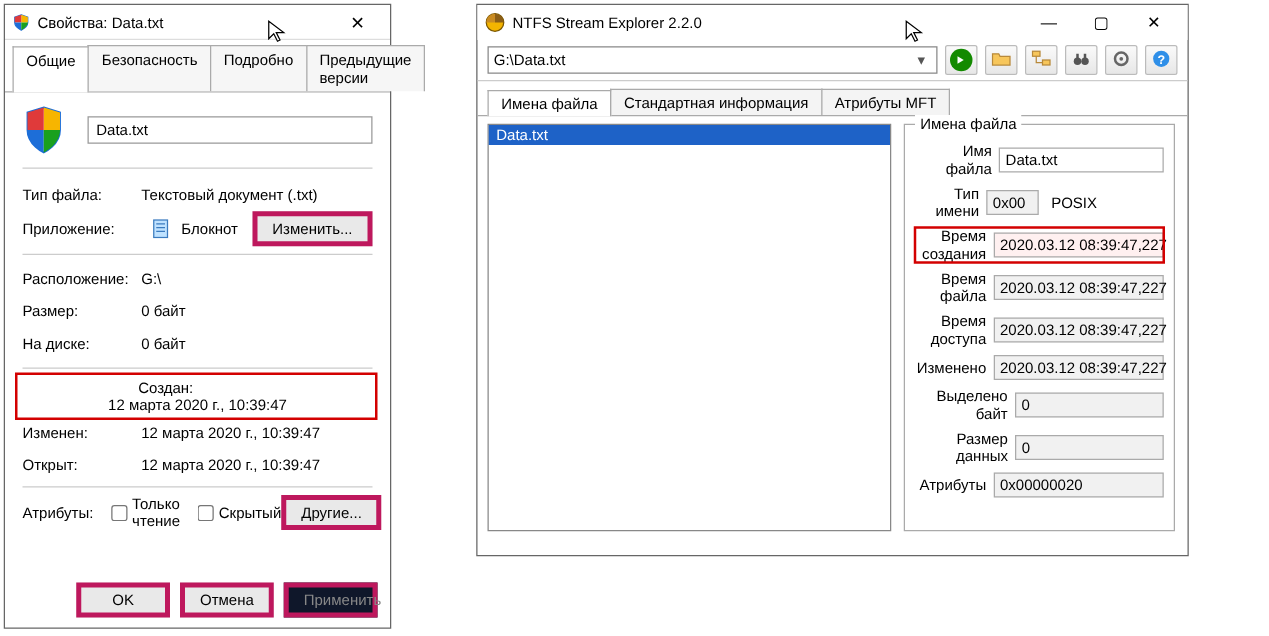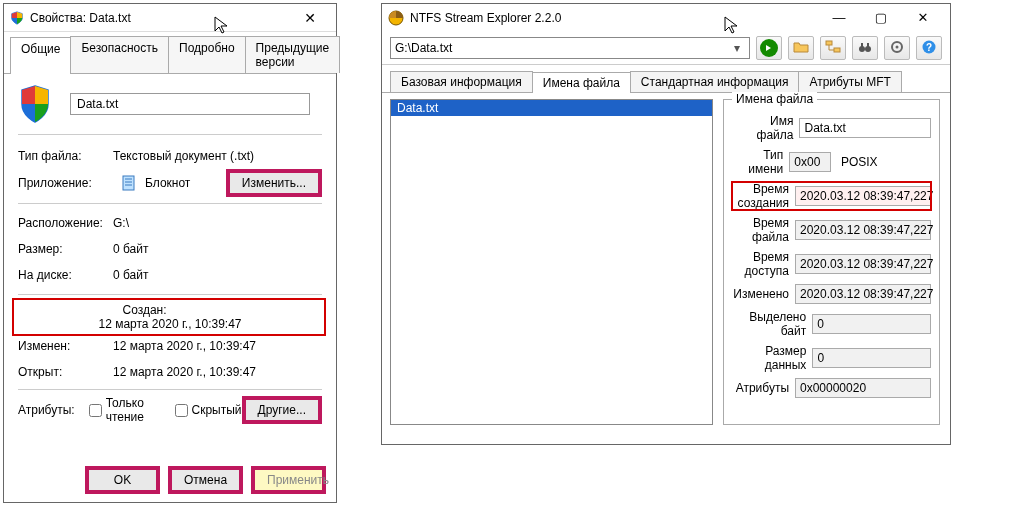--- a/index.html
+++ b/index.html
@@ -13,21 +13,21 @@
     position: relative;
     overflow: hidden;
     color: #000;
   }
   .window {
     position: absolute;
     background: #fff;
     border: 1px solid #666;
   }
   
-  .props { left: 3px; top: 3px; width: 334px; height: 500px; }
+  .props { left: 3px; top: 3px; width: 310px; height: 500px; }
   .titlebar {
     height: 28px;
     background: #fff;
     display: flex;
     align-items: center;
     padding: 0 6px;
     border-bottom: 1px solid #ddd;
   }
   .titlebar .title { flex: 1; display: flex; align-items: center; gap: 6px; font-size: 12px; }
   .titlebar .close {
@@ -76,21 +76,21 @@
   .kv { display: flex; align-items: center; min-height: 26px; }
   .kv .k { width: 95px; }
   .sep { border-top: 1px solid #ccc; margin: 6px 0; }
   .btn {
     border: 4px solid #be185d;
     background: #e9e9e9;
     padding: 3px 12px;
     font-size: 12px;
     font-family: inherit;
   }
-  .btn.disabled { color: #888; background: #fef9c3; }
+  .btn.disabled { color: #888; background: #0f172a; }
   .app-row { display: flex; align-items: center; justify-content: space-between; }
   .app-left { display:flex; align-items:center; gap:8px; }
   .notepad-ico { width:16px; height:16px; display:inline-block; }
   .hl-red {
     border: 2px solid #d30000;
     margin: -3px -4px -3px -6px;
     padding: 3px 4px 3px 6px;
     flex-direction: column;
   }
   .attr-row { display:flex; align-items:center; justify-content:space-between; padding-top:6px; margin-top:4px; border-top:1px solid #ccc;}
@@ -393,21 +393,20 @@
       <span>
         <svg viewBox="0 0 16 16" width="16" height="16">
             <circle cx="8" cy="8" r="6.5" fill="#2f8fe8"></circle>
             <text x="8" y="12" text-anchor="middle" font-size="10" fill="#fff" font-weight="bold">?</text>
           </svg>
       </span>
     </div>
   </div>
 
   <div class="etabs">
-    <div class="etab">Базовая информация</div>
     <div class="etab active">Имена файла</div>
     <div class="etab">Стандартная информация</div>
     <div class="etab">Атрибуты MFT</div>
   </div>
 
   <div class="ebody">
     <div class="list">
       <div class="item">Data.txt</div>
     </div>
     <fieldset class="panel">

